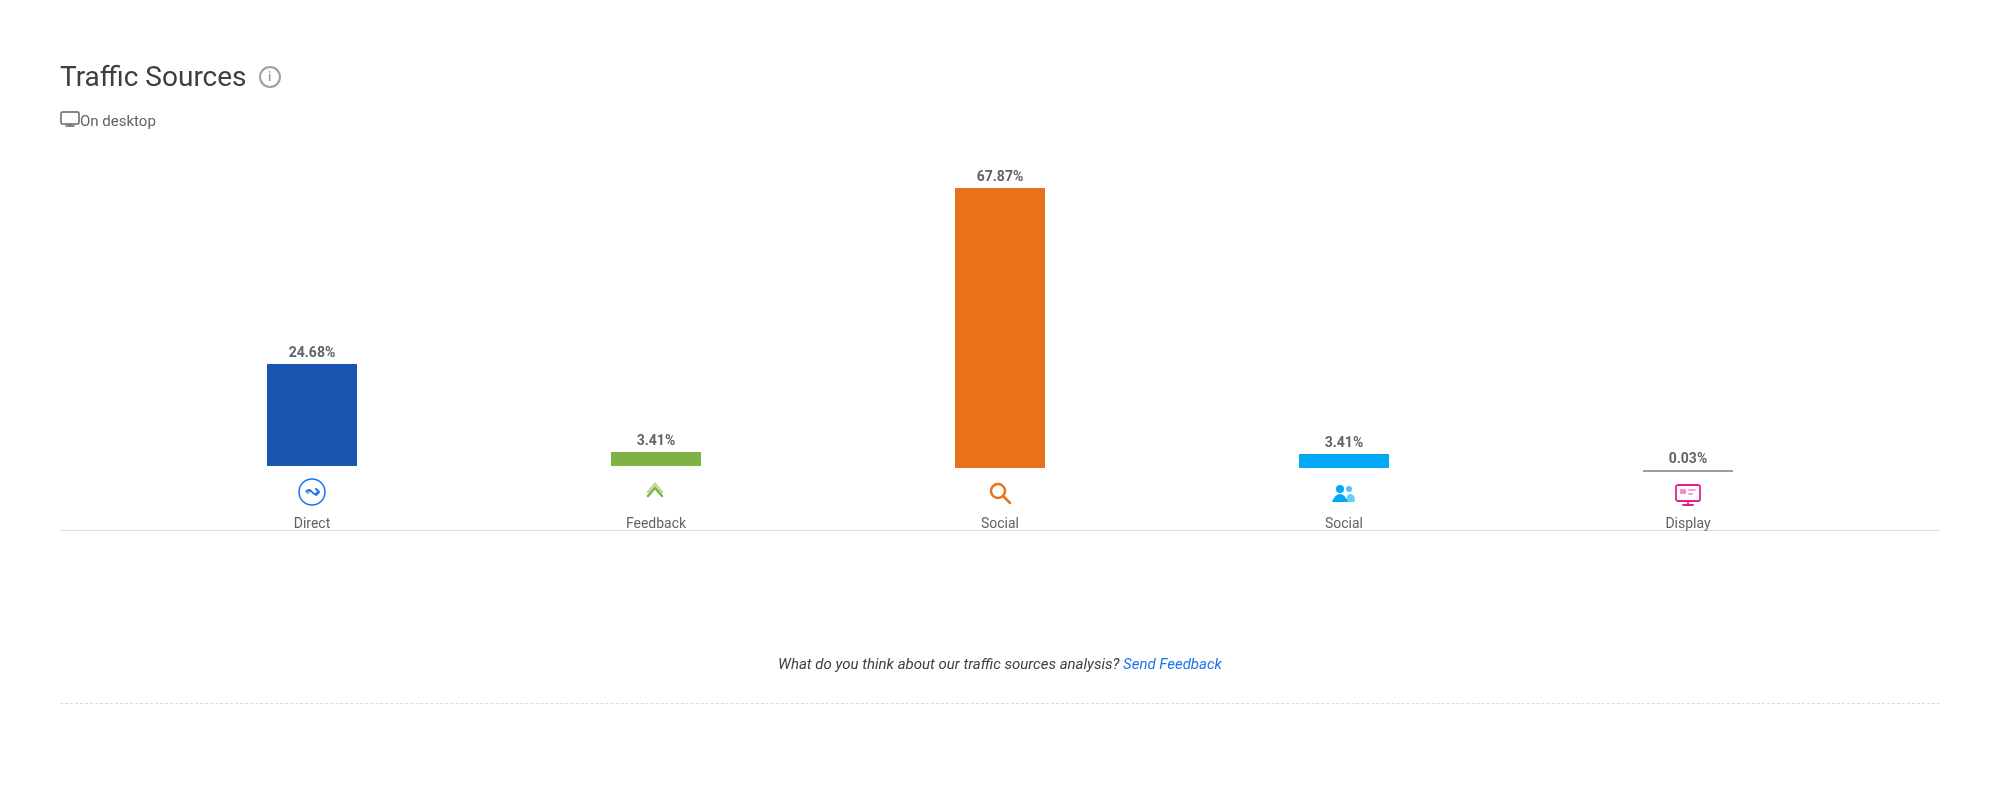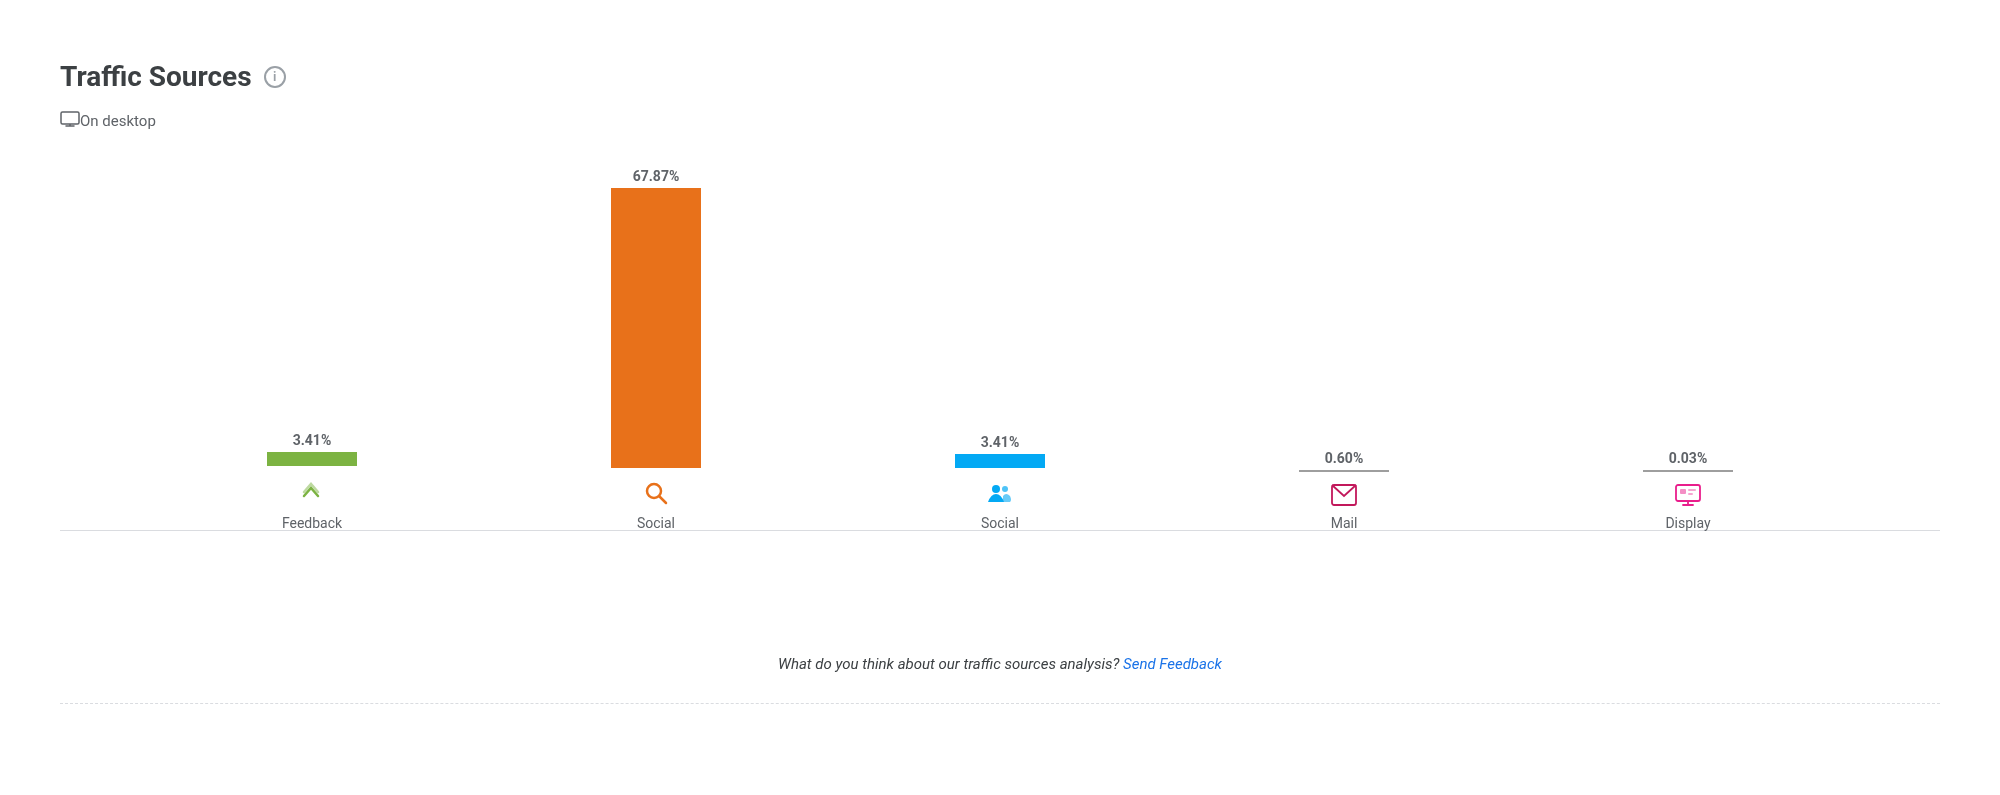--- a/index.html
+++ b/index.html
@@ -14,21 +14,21 @@
       padding: 60px 60px 40px 60px;
     }
     .title-row {
       display: flex;
       align-items: center;
       gap: 12px;
       margin-bottom: 18px;
     }
     .title-text {
       font-size: 28px;
-      font-weight: 700;
+      font-weight: 400;
       color: #3c4043;
     }
     .info-icon {
       width: 22px;
       height: 22px;
       border: 2px solid #9aa0a6;
       border-radius: 50%;
       display: flex;
       align-items: center;
       justify-content: center;
@@ -133,20 +133,33 @@
         <line x1="6" y1="15" x2="14" y2="15" stroke="#5f6368" stroke-width="1.5" stroke-linecap="round"></line>
         <line x1="10" y1="13" x2="10" y2="15" stroke="#5f6368" stroke-width="1.5"></line>
       </svg>
     </span>
     <span>On desktop</span>
   </div>
 
   <div class="chart-area" id="chart-area">
     <div class="baseline"></div>
     <div class="bars-row" id="bars-row">
+    <div class="bar-group">
+          <div class="bar-value">24.68%</div>
+          <div class="bar" style="height: 101.818px; background-color: rgb(26, 86, 176); cursor: pointer;"></div>
+          <div class="bar-icon-label">
+            <span class="bar-icon"><svg width="28" height="28" viewBox="0 0 28 28">
+                <circle cx="14" cy="14" r="13" fill="none" stroke="#1a73e8" stroke-width="1.5"></circle>
+                <path d="M8 14 Q11 10 14 14 Q17 18 20 14" stroke="#1a73e8" stroke-width="2" fill="none"></path>
+                <circle cx="10" cy="14" r="2" fill="#1a73e8" opacity="0.5"></circle>
+                <path d="M18 11 L21 14 L18 17" stroke="#1a73e8" stroke-width="2" fill="none" stroke-linecap="round" stroke-linejoin="round"></path>
+              </svg></span>
+            <span class="bar-label">Direct</span>
+          </div>
+        </div>
         <div class="bar-group">
           <div class="bar-value">3.41%</div>
           <div class="bar" style="height: 14.0681px; background-color: rgb(124, 179, 66); cursor: pointer;"></div>
           <div class="bar-icon-label">
             <span class="bar-icon"><svg width="28" height="28" viewBox="0 0 28 28">
                 <path d="M6 18 L13 10 L20 18" stroke="#7cb342" stroke-width="2.5" fill="none" stroke-linecap="round"></path>
                 <path d="M6 14 L13 6 L20 14" stroke="#7cb342" stroke-width="2.5" fill="none" stroke-linecap="round" opacity="0.5"></path>
               </svg></span>
             <span class="bar-label">Feedback</span>
           </div>
@@ -166,31 +179,20 @@
           <div class="bar-value">3.41%</div>
           <div class="bar" style="height: 14.0681px; background-color: rgb(3, 169, 244); cursor: pointer;"></div>
           <div class="bar-icon-label">
             <span class="bar-icon"><svg width="28" height="26" viewBox="0 0 28 26">
                 <circle cx="10" cy="9" r="4" fill="#03a9f4"></circle>
                 <circle cx="19" cy="9" r="3" fill="#03a9f4" opacity="0.7"></circle>
                 <path d="M2 22 Q5 14 10 14 Q15 14 18 22" fill="#03a9f4"></path>
                 <path d="M17 16 Q20 12 24 16 Q26 20 24 22 L17 22" fill="#03a9f4" opacity="0.6"></path>
               </svg></span>
             <span class="bar-label">Social</span>
-          </div>
-        </div>
-        <div class="bar-group">
-          <div class="bar-value">0.60%</div>
-          <div class="bar" style="height: 2.47532px; background-color: rgb(158, 158, 158); cursor: pointer;"></div>
-          <div class="bar-icon-label">
-            <span class="bar-icon"><svg width="26" height="22" viewBox="0 0 26 22">
-                <rect x="1" y="1" width="24" height="20" rx="2" fill="none" stroke="#c2185b" stroke-width="1.8"></rect>
-                <polyline points="1,1 13,12 25,1" stroke="#c2185b" stroke-width="1.8" fill="none"></polyline>
-              </svg></span>
-            <span class="bar-label">Mail</span>
           </div>
         </div>
         <div class="bar-group">
           <div class="bar-value">0.03%</div>
           <div class="bar" style="height: 2px; background-color: rgb(158, 158, 158); cursor: pointer;"></div>
           <div class="bar-icon-label">
             <span class="bar-icon"><svg width="26" height="22" viewBox="0 0 26 22">
                 <rect x="1" y="1" width="24" height="16" rx="2" fill="none" stroke="#e91e8c" stroke-width="1.8"></rect>
                 <line x1="8" y1="21" x2="18" y2="21" stroke="#e91e8c" stroke-width="1.8" stroke-linecap="round"></line>
                 <line x1="13" y1="17" x2="13" y2="21" stroke="#e91e8c" stroke-width="1.8"></line>

